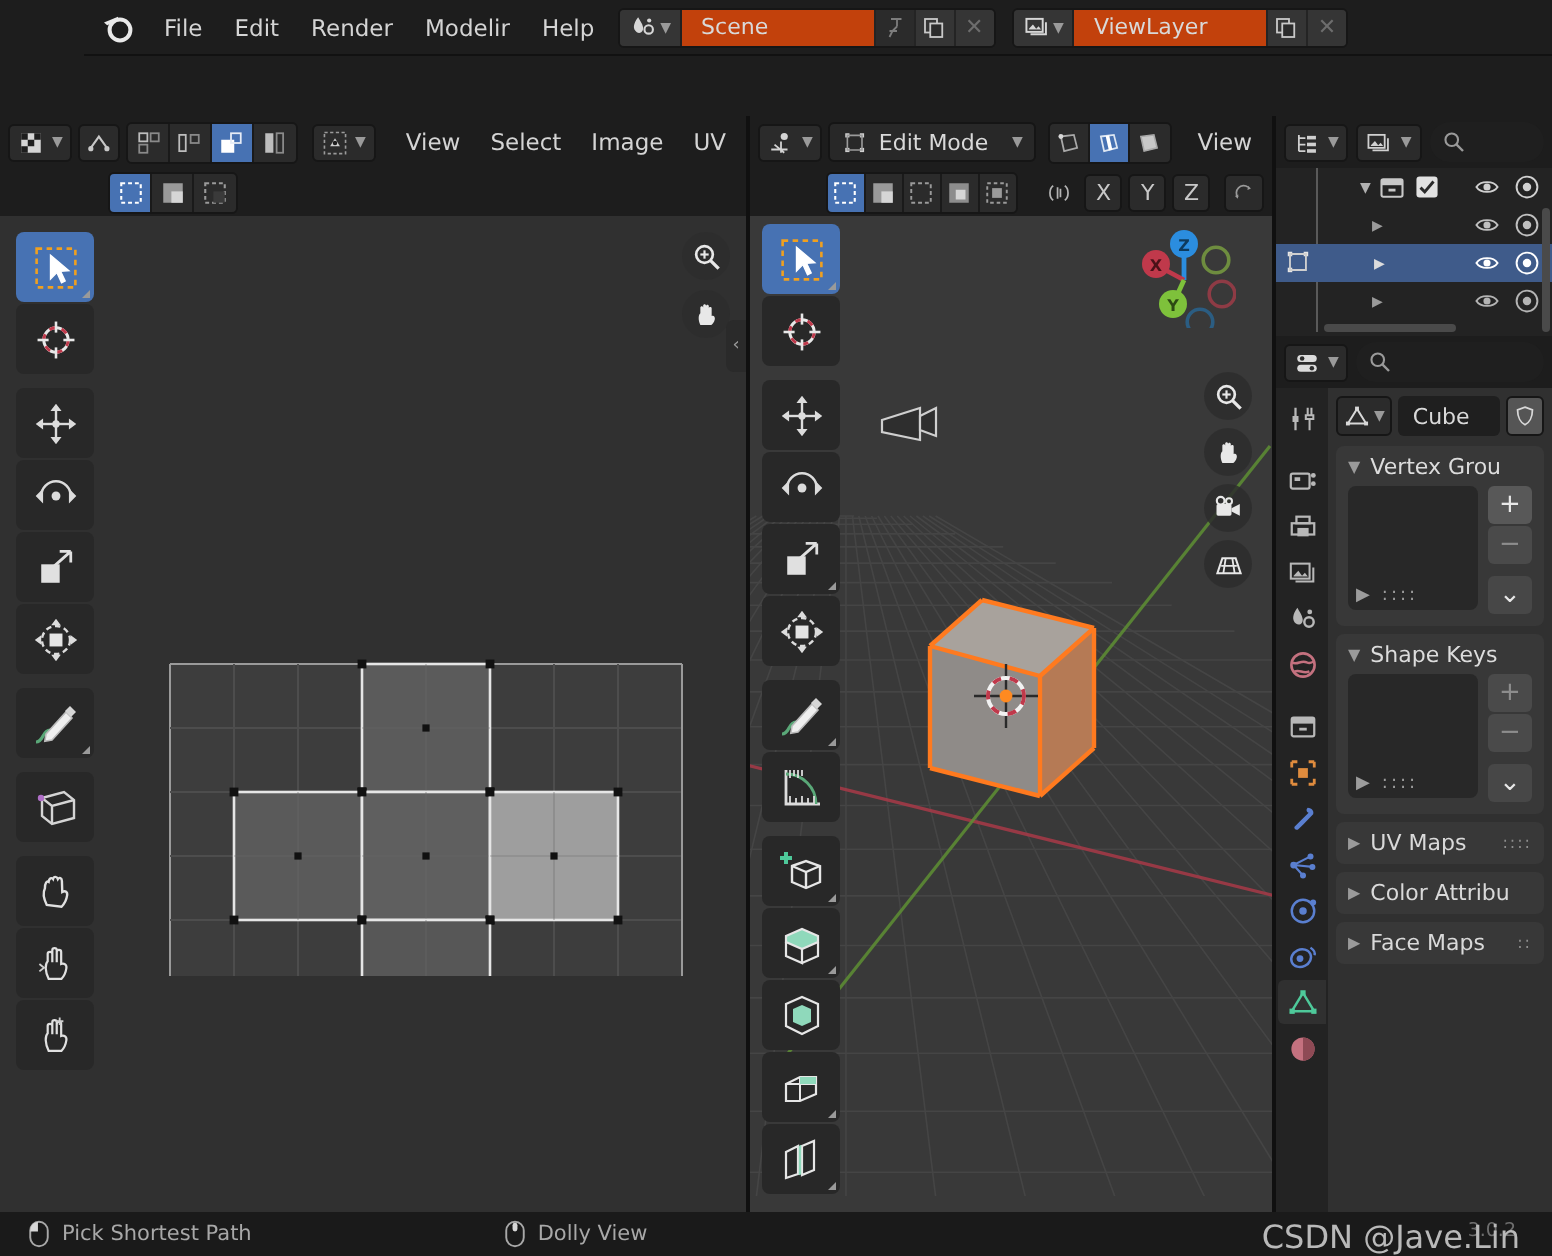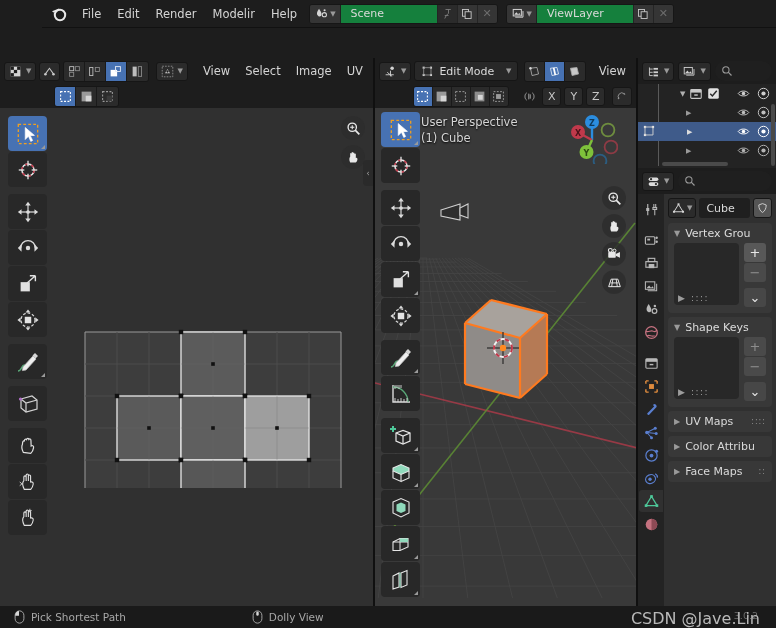--- a/index.html
+++ b/index.html
@@ -31,21 +31,21 @@
   .mitem{ padding:3px 8px; color:#d4d4d4; font-size:11.5px; border-radius:3px; white-space:nowrap;}
   .wstabs{ display:flex; align-items:center; margin-left:14px; gap:2px; }
   .wstab{ padding:4px 9px; font-size:11.5px; color:#8e8e8e; border-radius:3px 3px 0 0;}
   .spacer{ flex:1; }
   .fieldgrp{ display:flex; align-items:center; height:20px; margin-left:4px; }
   .idblock{
     display:flex;align-items:center;height:20px;background:#2b2b2b;
     border-radius:3px; overflow:hidden; border:1px solid #161616;
   }
   .idicon{ display:flex;align-items:center; gap:2px; padding:0 4px 0 5px; background:#353535; height:20px; border-right:1px solid #202020;}
-  .idname{ padding:0 10px; min-width:96px; background:#15803d; height:20px; display:flex;align-items:center; font-size:11px;}
+  .idname{ padding:0 10px; min-width:96px; background:#c2410c; height:20px; display:flex;align-items:center; font-size:11px;}
   .idbtn{ width:20px;height:20px;display:flex;align-items:center;justify-content:center;background:#353535;border-left:1px solid #242424;}
   .idbtn.dim{ color:#6d6d6d; }
   .idbtn.flat{ background:transparent;}
 
   
   .editors{ position:absolute; left:0; top:58px; right:0; bottom:22px; display:flex; }
   .col-uv{ width:373px; display:flex; flex-direction:column; }
   .col-3d{ width:263px; display:flex; flex-direction:column; border-left:2px solid #101010;}
   .col-right{ width:140px; display:flex; flex-direction:column; border-left:2px solid #101010;}
 
@@ -646,24 +646,20 @@
             <line x1="172" y1="206" x2="172" y2="266" stroke="#ff7a1f" stroke-width="2.2"></line>
             <line x1="90" y1="276" x2="145" y2="290" stroke="#ff7a1f" stroke-width="2.2"></line>
             <line x1="145" y1="290" x2="172" y2="266" stroke="#ff7a1f" stroke-width="2.2"></line>
             <line x1="112" y1="240" x2="144" y2="240" stroke="#2a2a2a" stroke-width="1.2"></line>
             <line x1="128" y1="224" x2="128" y2="256" stroke="#2a2a2a" stroke-width="1.2"></line>
             <circle cx="128" cy="240" r="9" fill="none" stroke="#f2f2f2" stroke-width="2"></circle>
             <circle cx="128" cy="240" r="9" fill="none" stroke="#c0394b" stroke-width="2" stroke-dasharray="4.4 4.4"></circle>
             <circle cx="128" cy="240" r="3.2" fill="#ff8a21"></circle>
           </svg>
 
-        <div class="vptext">
-          <div>User Perspective</div>
-          <div>(1) Cube</div>
-        </div>
 
         <div class="gizmo">
           <svg width="50" height="50" viewBox="0 0 50 50">
             <line x1="24" y1="26" x2="24" y2="9" stroke="#2b8ddf" stroke-width="2.4"></line>
             <line x1="24" y1="26" x2="11" y2="19" stroke="#c0394b" stroke-width="2.4"></line>
             <line x1="24" y1="26" x2="19" y2="37" stroke="#7ec13b" stroke-width="2.4"></line>
             <circle cx="24" cy="8" r="7" fill="#2b8ddf"></circle>
             <text x="24" y="11.5" font-size="8" font-weight="bold" fill="#0e3a5c" text-anchor="middle" font-family="DejaVu Sans">Z</text>
             <circle cx="10" cy="18" r="7" fill="#c0394b"></circle>
             <text x="10" y="21.5" font-size="8" font-weight="bold" fill="#4a1118" text-anchor="middle" font-family="DejaVu Sans">X</text>

